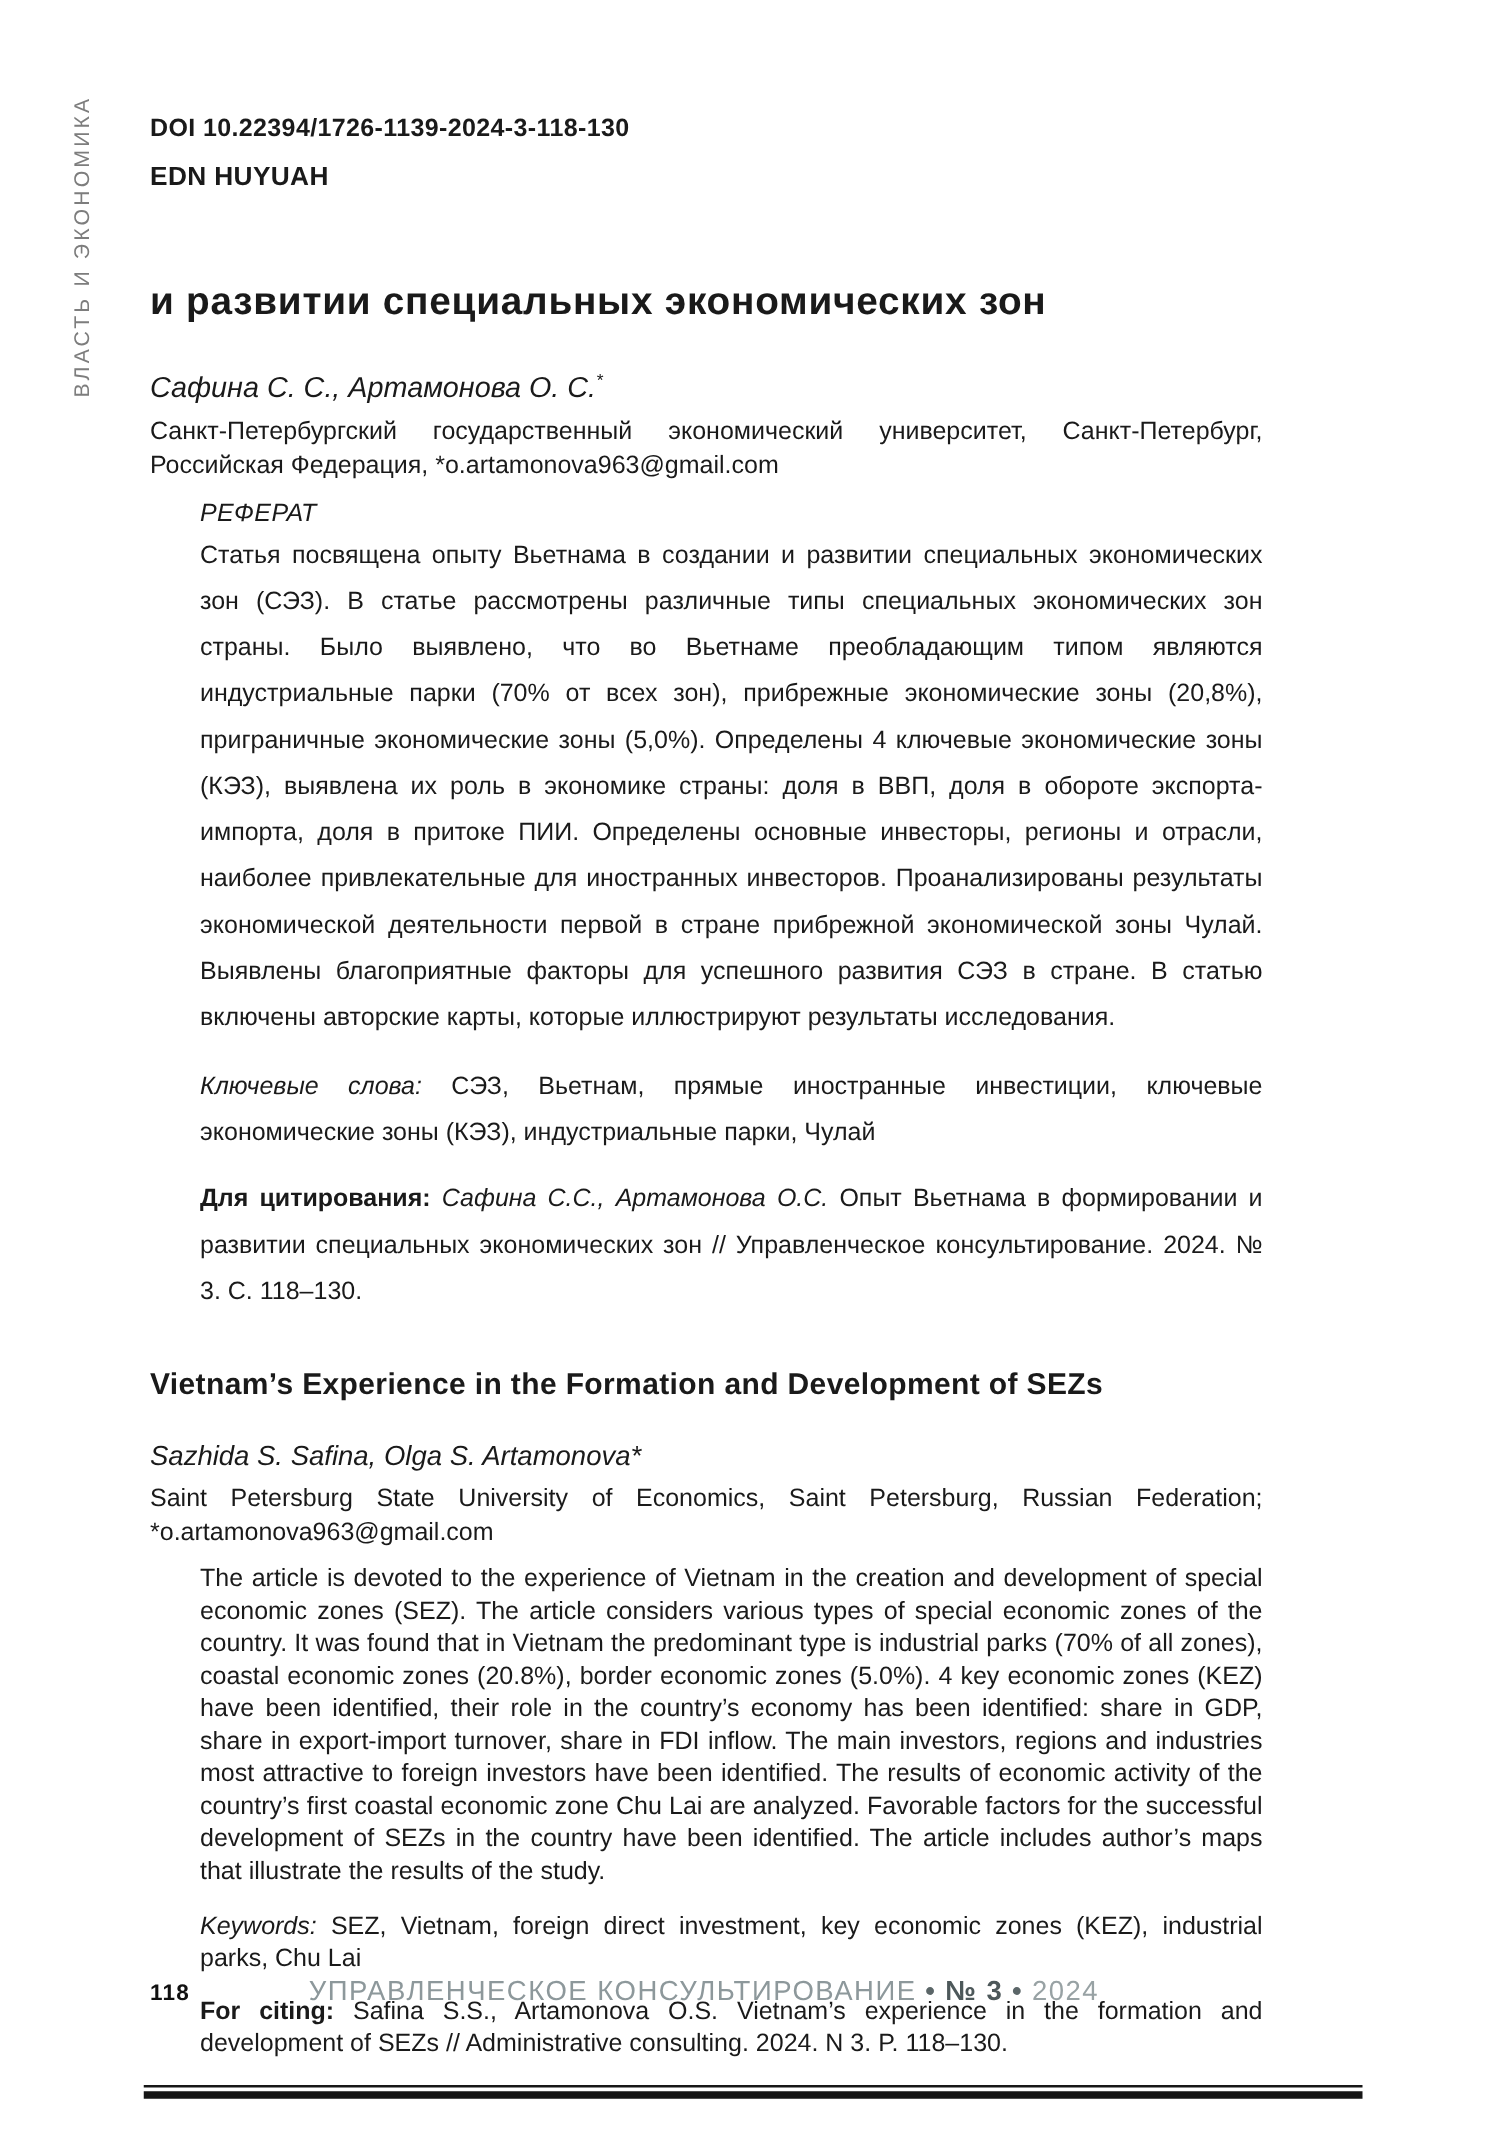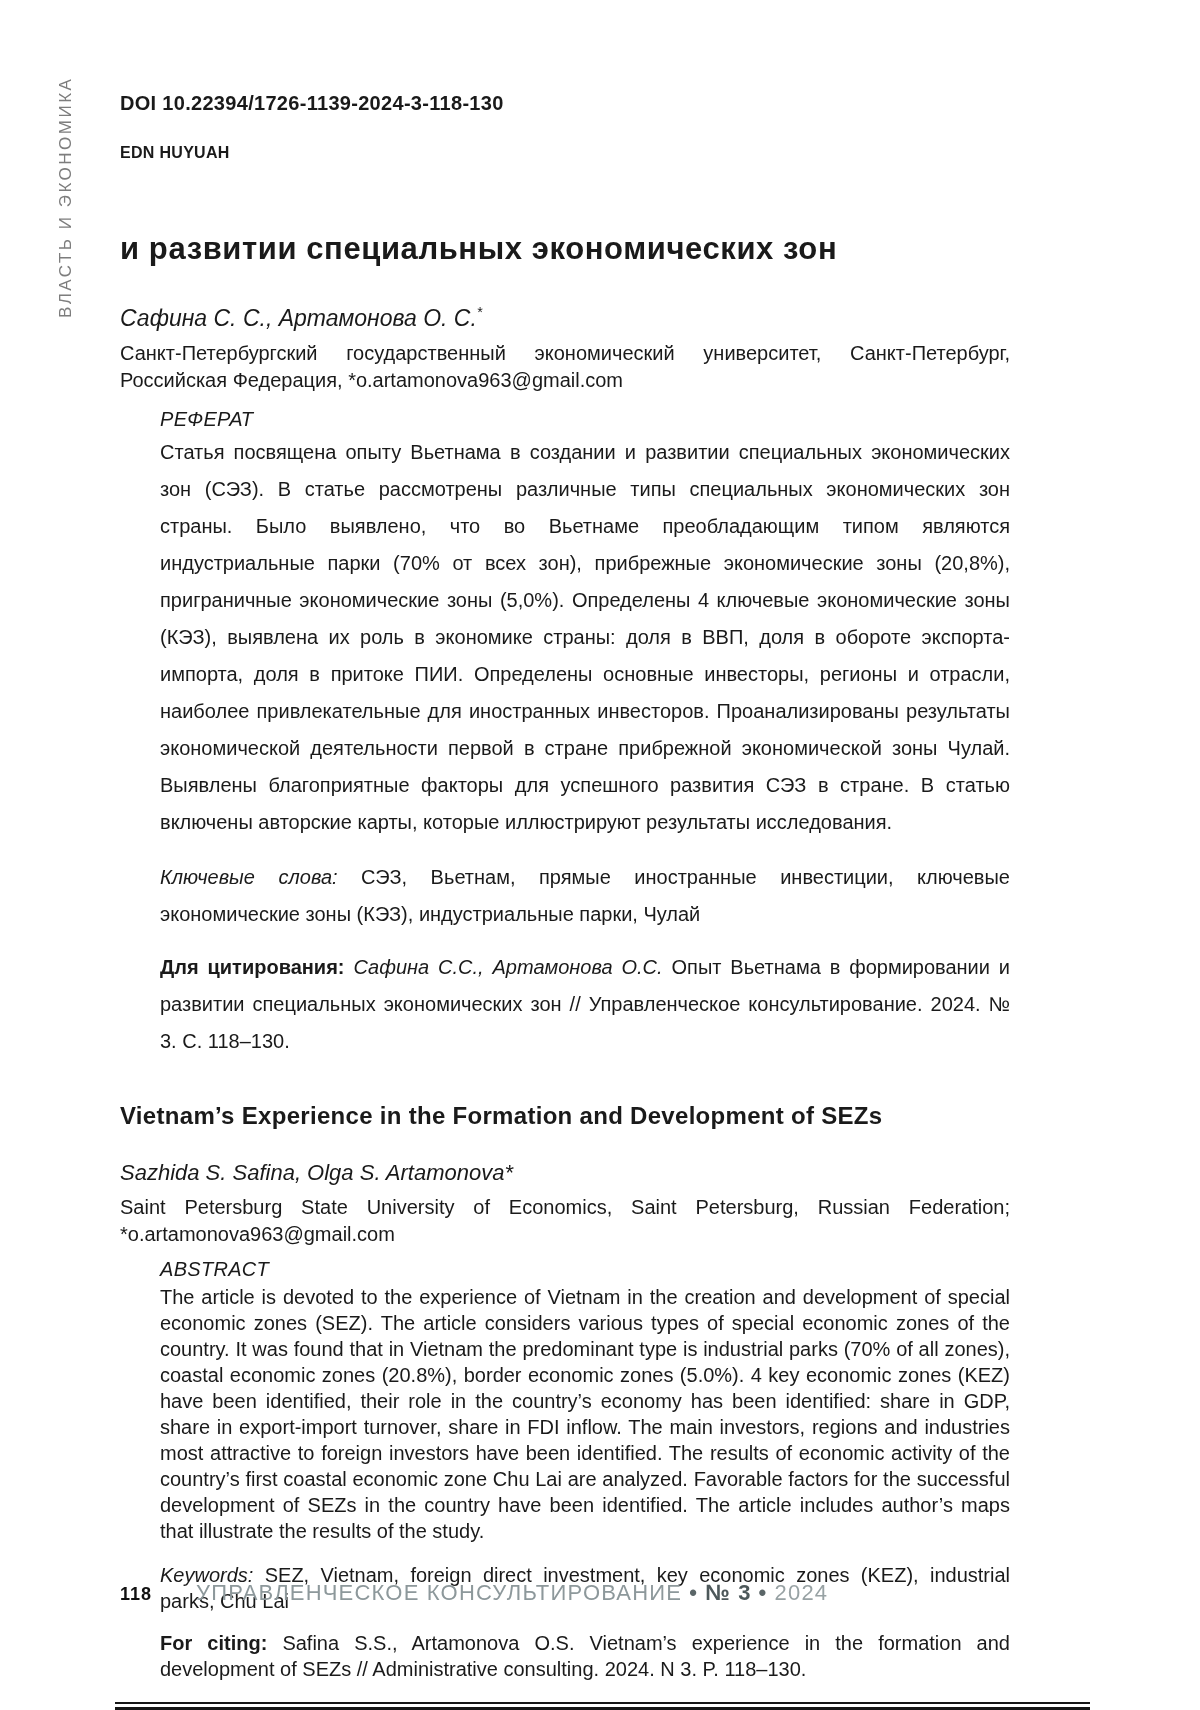--- a/index.html
+++ b/index.html
@@ -16,21 +16,21 @@
   .sidebar-label {
     position:absolute; left:56px; top:318px;
     transform:rotate(-90deg); transform-origin:0 0;
     font-size:17px; letter-spacing:2.5px; color:#7d7d7d;
     white-space:nowrap;
   }
 
   .content { position:absolute; left:120px; top:0; width:890px; padding-top:92px; }
 
   .doi { font-size:20px; font-weight:bold; letter-spacing:0.3px; }
-  .edn { font-size:16px; font-weight:bold; letter-spacing:0.3px; margin-top:29px; }
+  .edn { font-size:21px; font-weight:bold; letter-spacing:0.3px; margin-top:15px; }
 
   .ru-title { font-size:31px; font-weight:bold; line-height:42px; letter-spacing:0.6px; margin-top:24px; }
 
   .ru-authors { font-style:italic; font-size:23px; margin-top:34px; }
   .ru-authors sup { font-size:14px; }
   .affiliation { font-size:20px; line-height:27px; text-align:justify; margin-top:8px; }
 
   .indent { margin-left:40px; margin-top:14px; width:850px; }
   .abstract-heading { font-style:italic; font-size:20px; margin-bottom:3px; letter-spacing:0.3px; }
   .body-para { font-size:20px; line-height:37px; text-align:justify; }
@@ -47,21 +47,21 @@
   .double-rule {
     margin-left:-5px; width:975px; height:11px; margin-top:20px;
     border-top:2px solid #161616; border-bottom:6px solid #161616;
   }
 
   .footer {
     position:absolute; left:120px; top:1580px; width:970px;
     display:flex; align-items:baseline;
   }
   .page-number { font-size:18px; font-weight:bold; color:#101010; letter-spacing:1px; }
-  .journal-line { margin-left:44px; font-size:22px; letter-spacing:1.2px; color:#8d989b; white-space:nowrap; }
+  .journal-line { margin-left:95px; font-size:22px; letter-spacing:1.2px; color:#8d989b; white-space:nowrap; }
   .journal-line .dot { color:#5b6668; font-weight:bold; margin:0 7px; }
   .journal-line .issue { color:#4d585a; font-weight:bold; }
   .journal-line .year { color:#98a2a4; }
 </style>
 </head>
 <body>
 
 <div class="page">
 
   <div class="sidebar-label">ВЛАСТЬ И ЭКОНОМИКА</div>
@@ -86,21 +86,20 @@
       <p class="body-para citation-para"><span class="bold">Для цитирования:</span> <span class="italic">Сафина С.С., Артамонова О.С.</span> <span>Опыт Вьетнама в формировании и развитии специальных экономических зон // Управленческое консультирование. 2024. № 3. С. 118–130.</span></p>
     </section>
 
     <h2 class="en-title">Vietnam’s Experience in the Formation and Development of SEZs</h2>
 
     <div class="en-authors">Sazhida S. Safina, Olga S. Artamonova*</div>
 
     <p class="affiliation">Saint Petersburg State University of Economics, Saint Petersburg, Russian Federation; *o.artamonova963@gmail.com</p>
 
     <section class="indent en-block">
-      <div class="abstract-heading">ABSTRACT</div>
       <p class="body-para">The article is devoted to the experience of Vietnam in the creation and development of special economic zones (SEZ). The article considers various types of special economic zones of the country. It was found that in Vietnam the predominant type is industrial parks (70% of all zones), coastal economic zones (20.8%), border economic zones (5.0%). 4 key economic zones (KEZ) have been identified, their role in the country’s economy has been identified: share in GDP, share in export-import turnover, share in FDI inflow. The main investors, regions and industries most attractive to foreign investors have been identified. The results of economic activity of the country’s first coastal economic zone Chu Lai are analyzed. Favorable factors for the successful development of SEZs in the country have been identified. The article includes author’s maps that illustrate the results of the study.</p>
 
       <p class="body-para keywords-para"><span class="italic">Keywords:</span> <span>SEZ, Vietnam, foreign direct investment, key economic zones (KEZ), industrial parks, Chu Lai</span></p>
 
       <p class="body-para citation-para"><span class="bold">For citing:</span> <span>Safina S.S., Artamonova O.S. Vietnam’s experience in the formation and development of SEZs // Administrative consulting. 2024. N 3. P. 118–130.</span></p>
     </section>
 
     <div class="double-rule"></div>
 
   </main>

